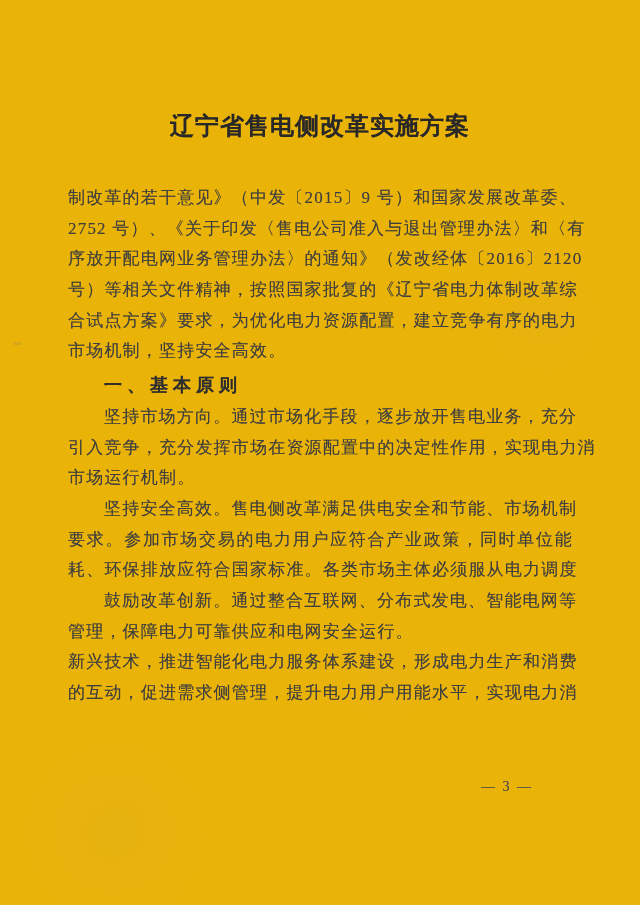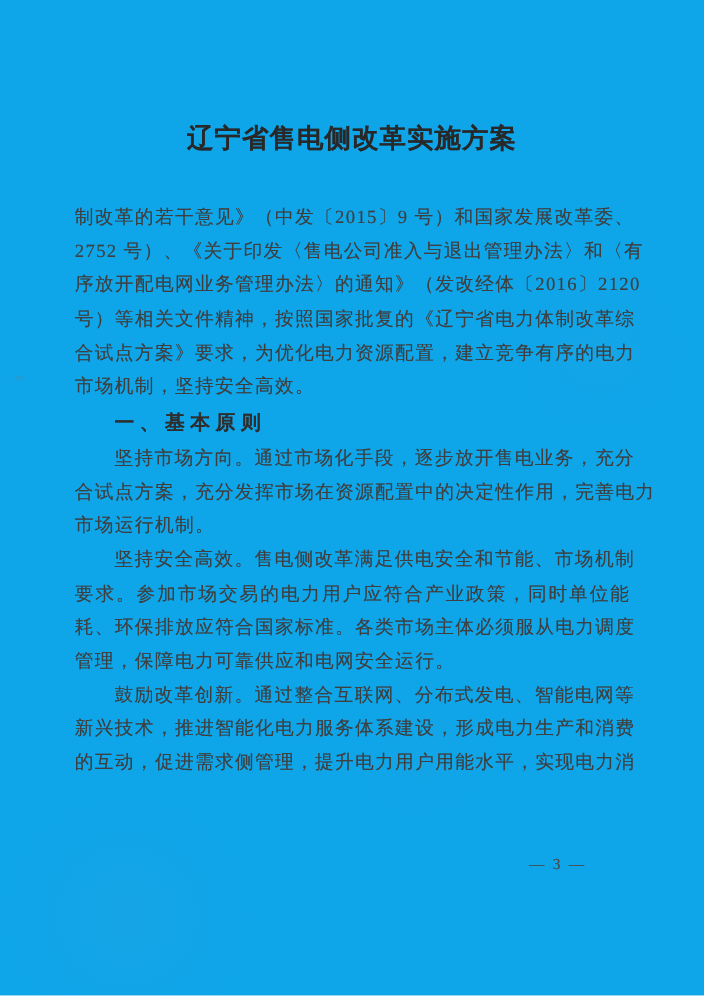--- a/index.html
+++ b/index.html
@@ -4,21 +4,21 @@
 <style>
   html, body {
     margin: 0;
     padding: 0;
     background: #ffffff;
   }
   .page {
     position: relative;
     width: 640px;
     height: 905px;
-    background: #0ea5e9;
+    background: #eab308;
     overflow: hidden;
     font-family: "Liberation Serif", "DejaVu Serif", serif;
   }
   
   .smudge {
     position: absolute;
     background: rgba(120,120,120,0.18);
     border-radius: 2px;
   }
   .scan-noise {
@@ -99,27 +99,27 @@
     <div class="ln">制改革的若干意见》（中发〔2015〕9 号）和国家发展改革委、</div>
     <div class="ln">2752 号）、《关于印发〈售电公司准入与退出管理办法〉和〈有</div>
     <div class="ln">序放开配电网业务管理办法〉的通知》（发改经体〔2016〕2120</div>
     <div class="ln">号）等相关文件精神，按照国家批复的《辽宁省电力体制改革综</div>
     <div class="ln">合试点方案》要求，为优化电力资源配置，建立竞争有序的电力</div>
     <div class="ln last">市场机制，坚持安全高效。</div>
 
     <div class="ln heading ind last">一、基本原则</div>
 
     <div class="ln ind">坚持市场方向。通过市场化手段，逐步放开售电业务，充分</div>
-    <div class="ln">合试点方案，充分发挥市场在资源配置中的决定性作用，完善电力</div>
+    <div class="ln">引入竞争，充分发挥市场在资源配置中的决定性作用，实现电力消</div>
     <div class="ln last">市场运行机制。</div>
 
     <div class="ln ind">坚持安全高效。售电侧改革满足供电安全和节能、市场机制</div>
     <div class="ln">要求。参加市场交易的电力用户应符合产业政策，同时单位能</div>
     <div class="ln">耗、环保排放应符合国家标准。各类市场主体必须服从电力调度</div>
+    <div class="ln ind">鼓励改革创新。通过整合互联网、分布式发电、智能电网等</div>
+
     <div class="ln last">管理，保障电力可靠供应和电网安全运行。</div>
-
-    <div class="ln ind">鼓励改革创新。通过整合互联网、分布式发电、智能电网等</div>
     <div class="ln">新兴技术，推进智能化电力服务体系建设，形成电力生产和消费</div>
     <div class="ln">的互动，促进需求侧管理，提升电力用户用能水平，实现电力消</div>
   </div>
 
   <div class="footer">— 3 —</div>
 </div>
 
 </body></html>

